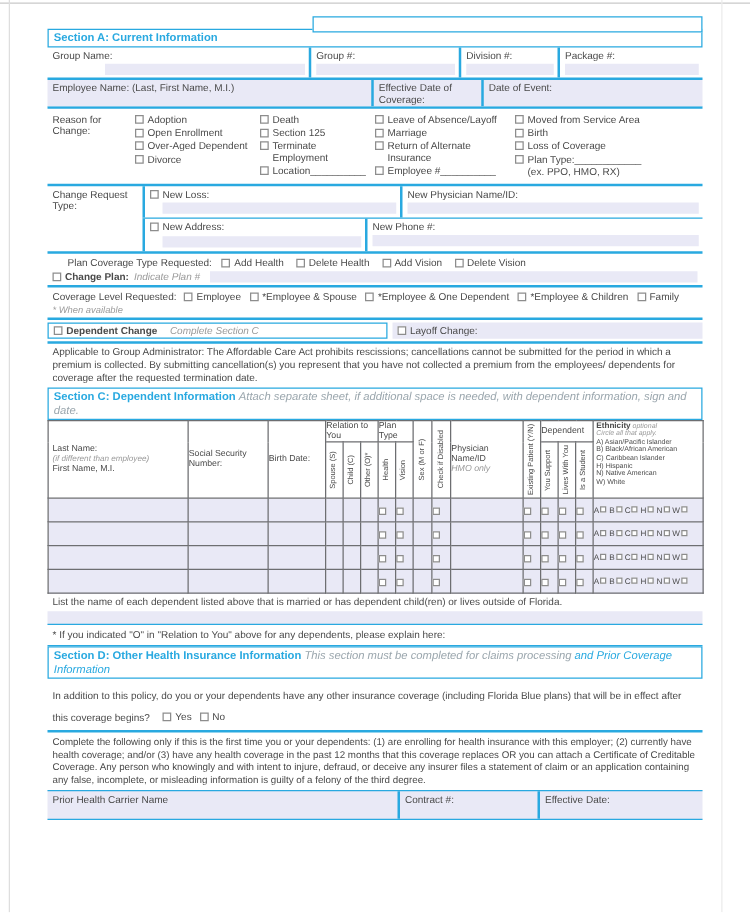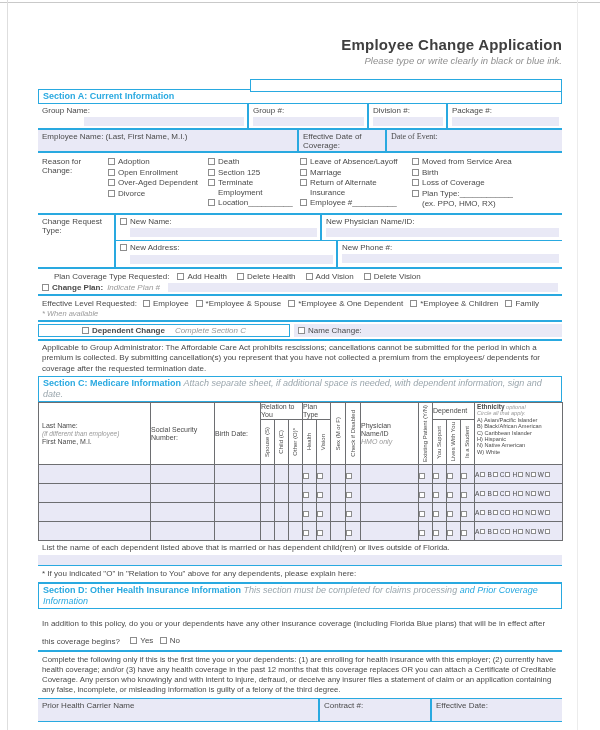--- a/index.html
+++ b/index.html
@@ -44,24 +44,20 @@
 </head>
 <body>
 
 <div class="sheet">
   <div class="edge-top"></div>
   <div class="edge-left"></div>
   <div class="edge-right"></div>
 
   <div class="content">
 
-    <div class="hdr">
-      <div class="title">Employee Change Application</div>
-      <div class="subtitle">Please type or write clearly in black or blue ink.</div>
-    </div>
 
     <div class="agentbox"></div>
 
     <div class="sec-head" style="margin-top:-3px;">
       <span>Section A: Current Information</span>
     </div>
     <div class="frow" style="height:24px;">
       <div class="fcell" style="width:209px;">
         <span>Group Name:</span>
         <div class="fill" style="margin-left:42px;margin-top:2px;"></div>
@@ -79,21 +75,21 @@
         <div class="fill" style="margin-top:2px;"></div>
       </div>
     </div>
     <div class="frow">
       <div class="fcell lav" style="width:259px;">
         <span>Employee Name: (Last, First Name, M.I.)</span>
       </div>
       <div class="fcell lav vsep" style="width:88px;">
         <span>Effective Date of Coverage:</span>
       </div>
-      <div class="fcell lav vsep" style="flex:1;font-family:Liberation Serif, serif;">
+      <div class="fcell lav vsep" style="flex:1;">
         <span>Date of Event:</span>
       </div>
     </div>
 
 
     <div class="frow" style="padding:2px 0 2px 0;">
       <div class="fcell" style="width:66px;">Reason for Change:</div>
       <div class="fcell" style="width:100px;">
         <label class="ritem">
             <span class="cb"></span>
@@ -169,31 +165,31 @@
       </div>
     </div>
 
     <div class="frow">
       <div class="fcell" style="width:76px;">Change Request Type:</div>
       <div style="flex:1;display:flex;flex-direction:column;">
         <div style="display:flex;border-bottom:1px solid #29a9e0;">
           <div class="fcell vsep" style="width:206px;">
             <label class="ritem">
                 <span class="cb"></span>
-                <span>New Name:</span>
+                <span>New Loss:</span>
               </label>
             <div class="fill" style="margin:2px 0 2px 10px;"></div>
           </div>
           <div class="fcell vsep" style="flex:1;">
             <span>New Physician Name/ID:</span>
             <div class="fill" style="margin-top:2px;"></div>
           </div>
         </div>
         <div style="display:flex;">
-          <div class="fcell vsep" style="width:222px;">
+          <div class="fcell vsep" style="width:178px;">
             <label class="ritem">
                 <span class="cb"></span>
                 <span>New Address:</span>
               </label>
             <div class="fill" style="margin:2px 0 2px 10px;"></div>
           </div>
           <div class="fcell vsep" style="flex:1;">
             <span>New Phone #:</span>
             <div class="fill" style="margin-top:2px;"></div>
           </div>
@@ -226,21 +222,21 @@
             <span class="cb"></span>
             <b>Change Plan:</b>
           </label>
         <span class="ital">Indicate Plan #</span>
         <span class="fill" style="flex:1;margin-left:8px;"></span>
       </div>
     </div>
 
     <div style="border-bottom:2px solid #29a9e0;padding:3px 4px 2px 4px;">
       <div style="display:flex;align-items:center;font-size:8px;flex-wrap:nowrap;">
-        <span style="margin-right:6px;white-space:nowrap;">Effective Level Requested:</span>
+        <span style="margin-right:6px;white-space:nowrap;">Coverage Level Requested:</span>
         <label class="inline-opt" style="margin-right:7px;">
             <span class="cb"></span>
             <span>Employee</span>
           </label>
         <label class="inline-opt" style="margin-right:7px;">
             <span class="cb"></span>
             <span>*Employee &amp; Spouse</span>
           </label>
         <label class="inline-opt" style="margin-right:7px;">
             <span class="cb"></span>
@@ -252,35 +248,35 @@
           </label>
         <label class="inline-opt" style="margin-right:0;">
             <span class="cb"></span>
             <span>Family</span>
           </label>
       </div>
       <div class="ital" style="font-size:7.5px;margin-top:1px;">* When available</div>
     </div>
 
     <div style="display:flex;border-bottom:2px solid #29a9e0;padding:2px 0;">
-      <div style="width:252px;border:1px solid #29a9e0;display:flex;align-items:center;font-size:8px;padding:1px 4px;background:#fff;box-sizing:border-box;justify-content:center;">
+      <div style="width:272px;border:1px solid #29a9e0;display:flex;align-items:center;font-size:8px;padding:1px 4px;background:#fff;box-sizing:border-box;">
         <span class="cb"></span>
         <b style="margin-right:10px;">Dependent Change</b>
         <span class="ital">Complete Section C</span>
       </div>
       <div class="lav" style="flex:1;display:flex;align-items:center;font-size:8px;padding:1px 4px;margin-left:4px;">
         <span class="cb"></span>
-        <span>Name Change:</span>
+        <span>Layoff Change:</span>
       </div>
     </div>
 
     <div class="para">Applicable to Group Administrator: The Affordable Care Act prohibits rescissions; cancellations cannot be submitted for the period in which a premium is collected. By submitting cancellation(s) you represent that you have not collected a premium from the employees/ dependents for coverage after the requested termination date.</div>
 
     <div class="sec-head">
-      <span>Section C: Medicare Information</span>
+      <span>Section C: Dependent Information</span>
       <span class="note">Attach separate sheet, if additional space is needed, with dependent information, sign and date.</span>
     </div>
 
     <table class="dep">
       <colgroup>
         <col style="width:112px;">
           <col style="width:64px;">
           <col style="width:46px;">
         <col style="width:14px;">
           <col style="width:14px;">

